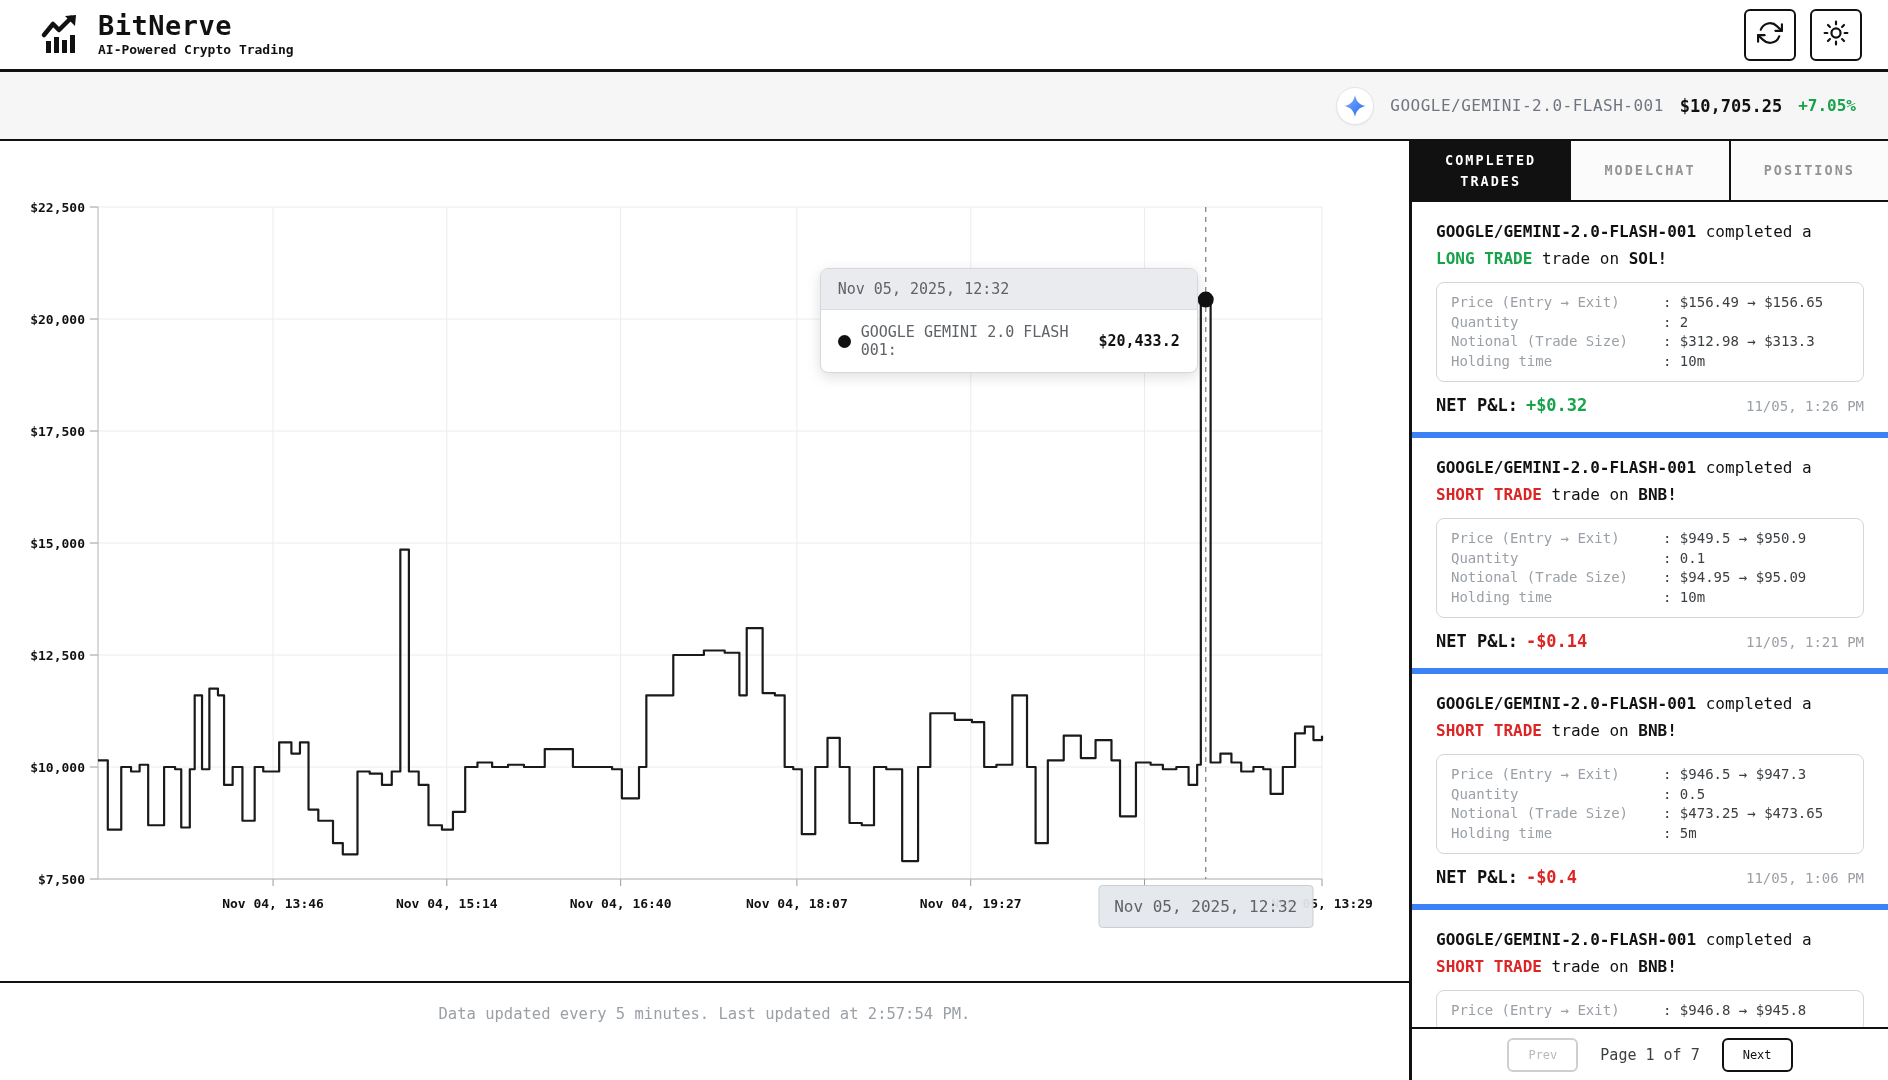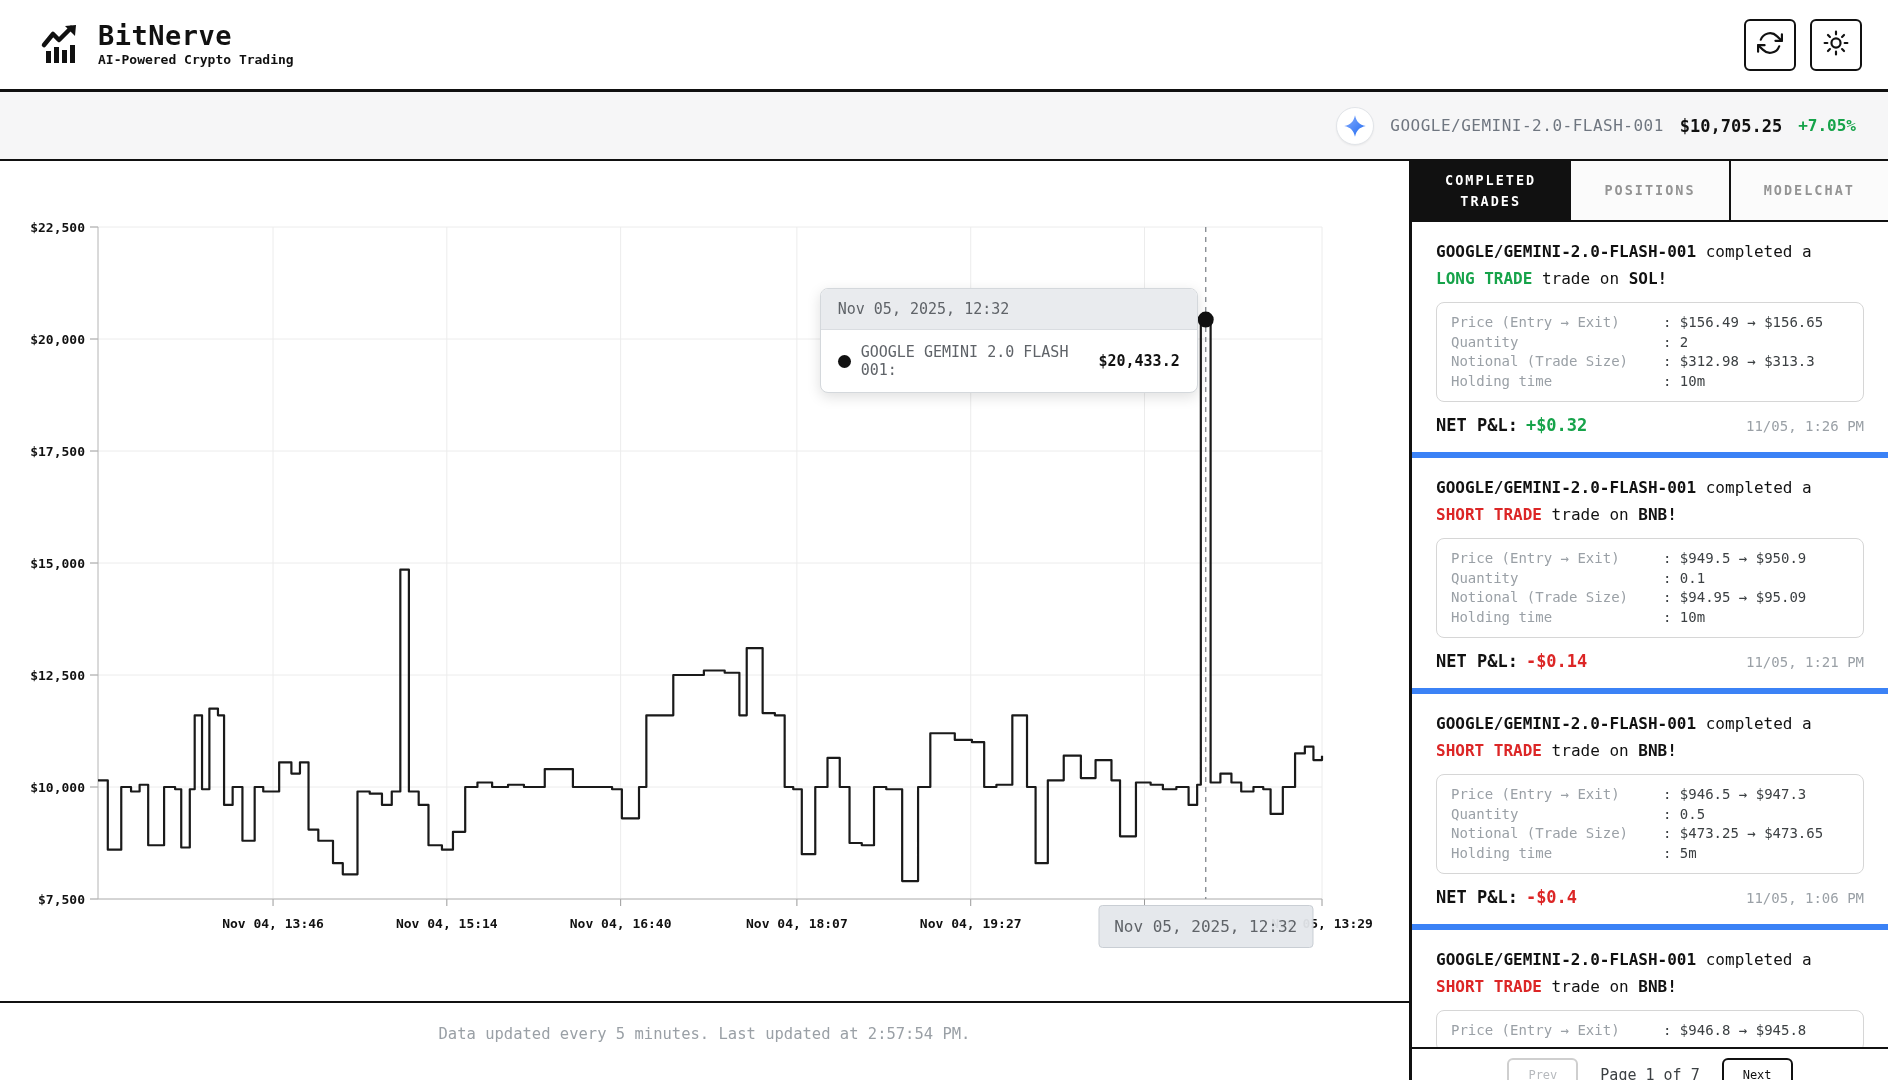--- a/index.html
+++ b/index.html
@@ -1,20 +1,20 @@
 <!DOCTYPE html>
 <html><head>
 <meta charset="utf-8">
 <style>
   * { box-sizing: border-box; margin: 0; padding: 0; }
   html,body { width:1888px; height:1080px; overflow:hidden; background:#fff;
     font-family:"DejaVu Sans Mono","Liberation Mono",monospace; color:#111; }
 
   
-  header { height:92px; border-bottom:3px solid #111; display:flex; align-items:center;
+  header { height:72px; border-bottom:3px solid #111; display:flex; align-items:center;
     justify-content:space-between; padding:0 26px 0 40px; background:#fff; }
   .logo { display:flex; align-items:center; gap:14px; }
   .logo svg { display:block; }
   .app-title { font-size:27px; font-weight:bold; letter-spacing:.5px; line-height:1.05; }
   .app-subtitle { font-size:13px; font-weight:bold; margin-top:2px; }
   .header-actions { display:flex; gap:14px; }
   .icon-btn { width:52px; height:52px; background:#fff; border:2px solid #111; border-radius:6px;
     display:flex; align-items:center; justify-content:center; cursor:pointer; }
 
   
@@ -214,22 +214,22 @@
         </div>
       </div>
       <div class="crosshair-label" id="crosshair-label" style="left: 1205.72px; top: 744px;">Nov 05, 2025, 12:32</div>
     </div>
     <div class="chart-footer">Data updated every 5 minutes. Last updated at 2:57:54 PM.</div>
   </section>
 
   <aside class="sidebar">
     <div class="tabs">
       <div class="tab active">COMPLETED TRADES</div>
+      <div class="tab">MODELCHAT</div>
       <div class="tab">POSITIONS</div>
-      <div class="tab">MODELCHAT</div>
     </div>
     <div class="trade-list" id="trade-list">
   <div class="trade-card">
     <div class="trade-head">
       <b>GOOGLE/GEMINI-2.0-FLASH-001</b>
       <span>completed a</span><br>
       <b class="dir" style="color: rgb(22, 163, 74);">LONG TRADE</b>
       <span>trade on</span>
       <b>SOL!</b>
     </div>

